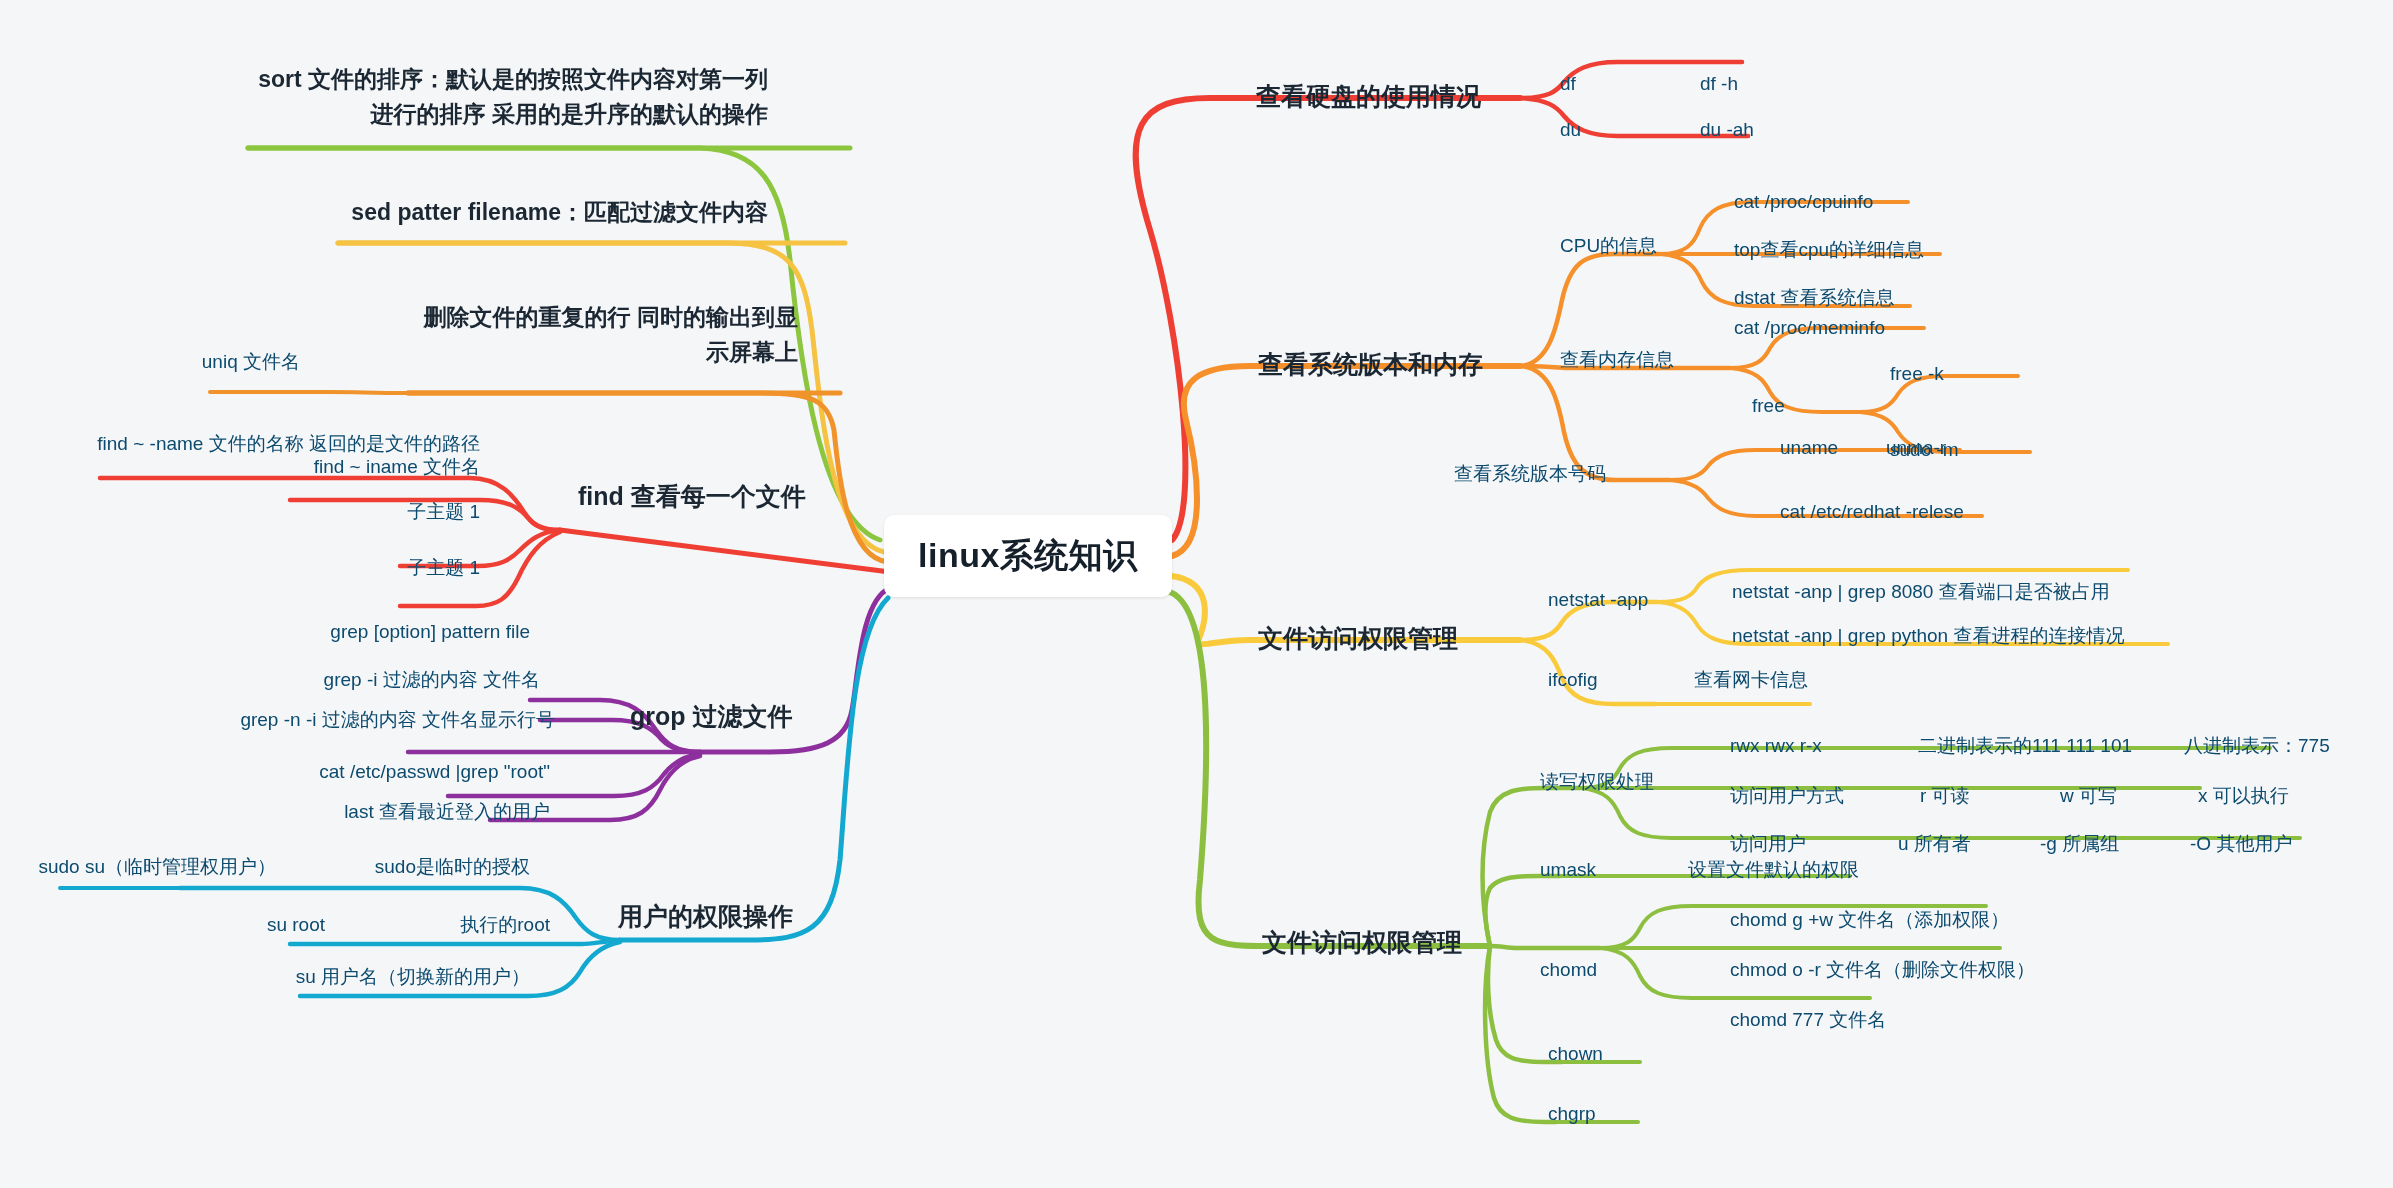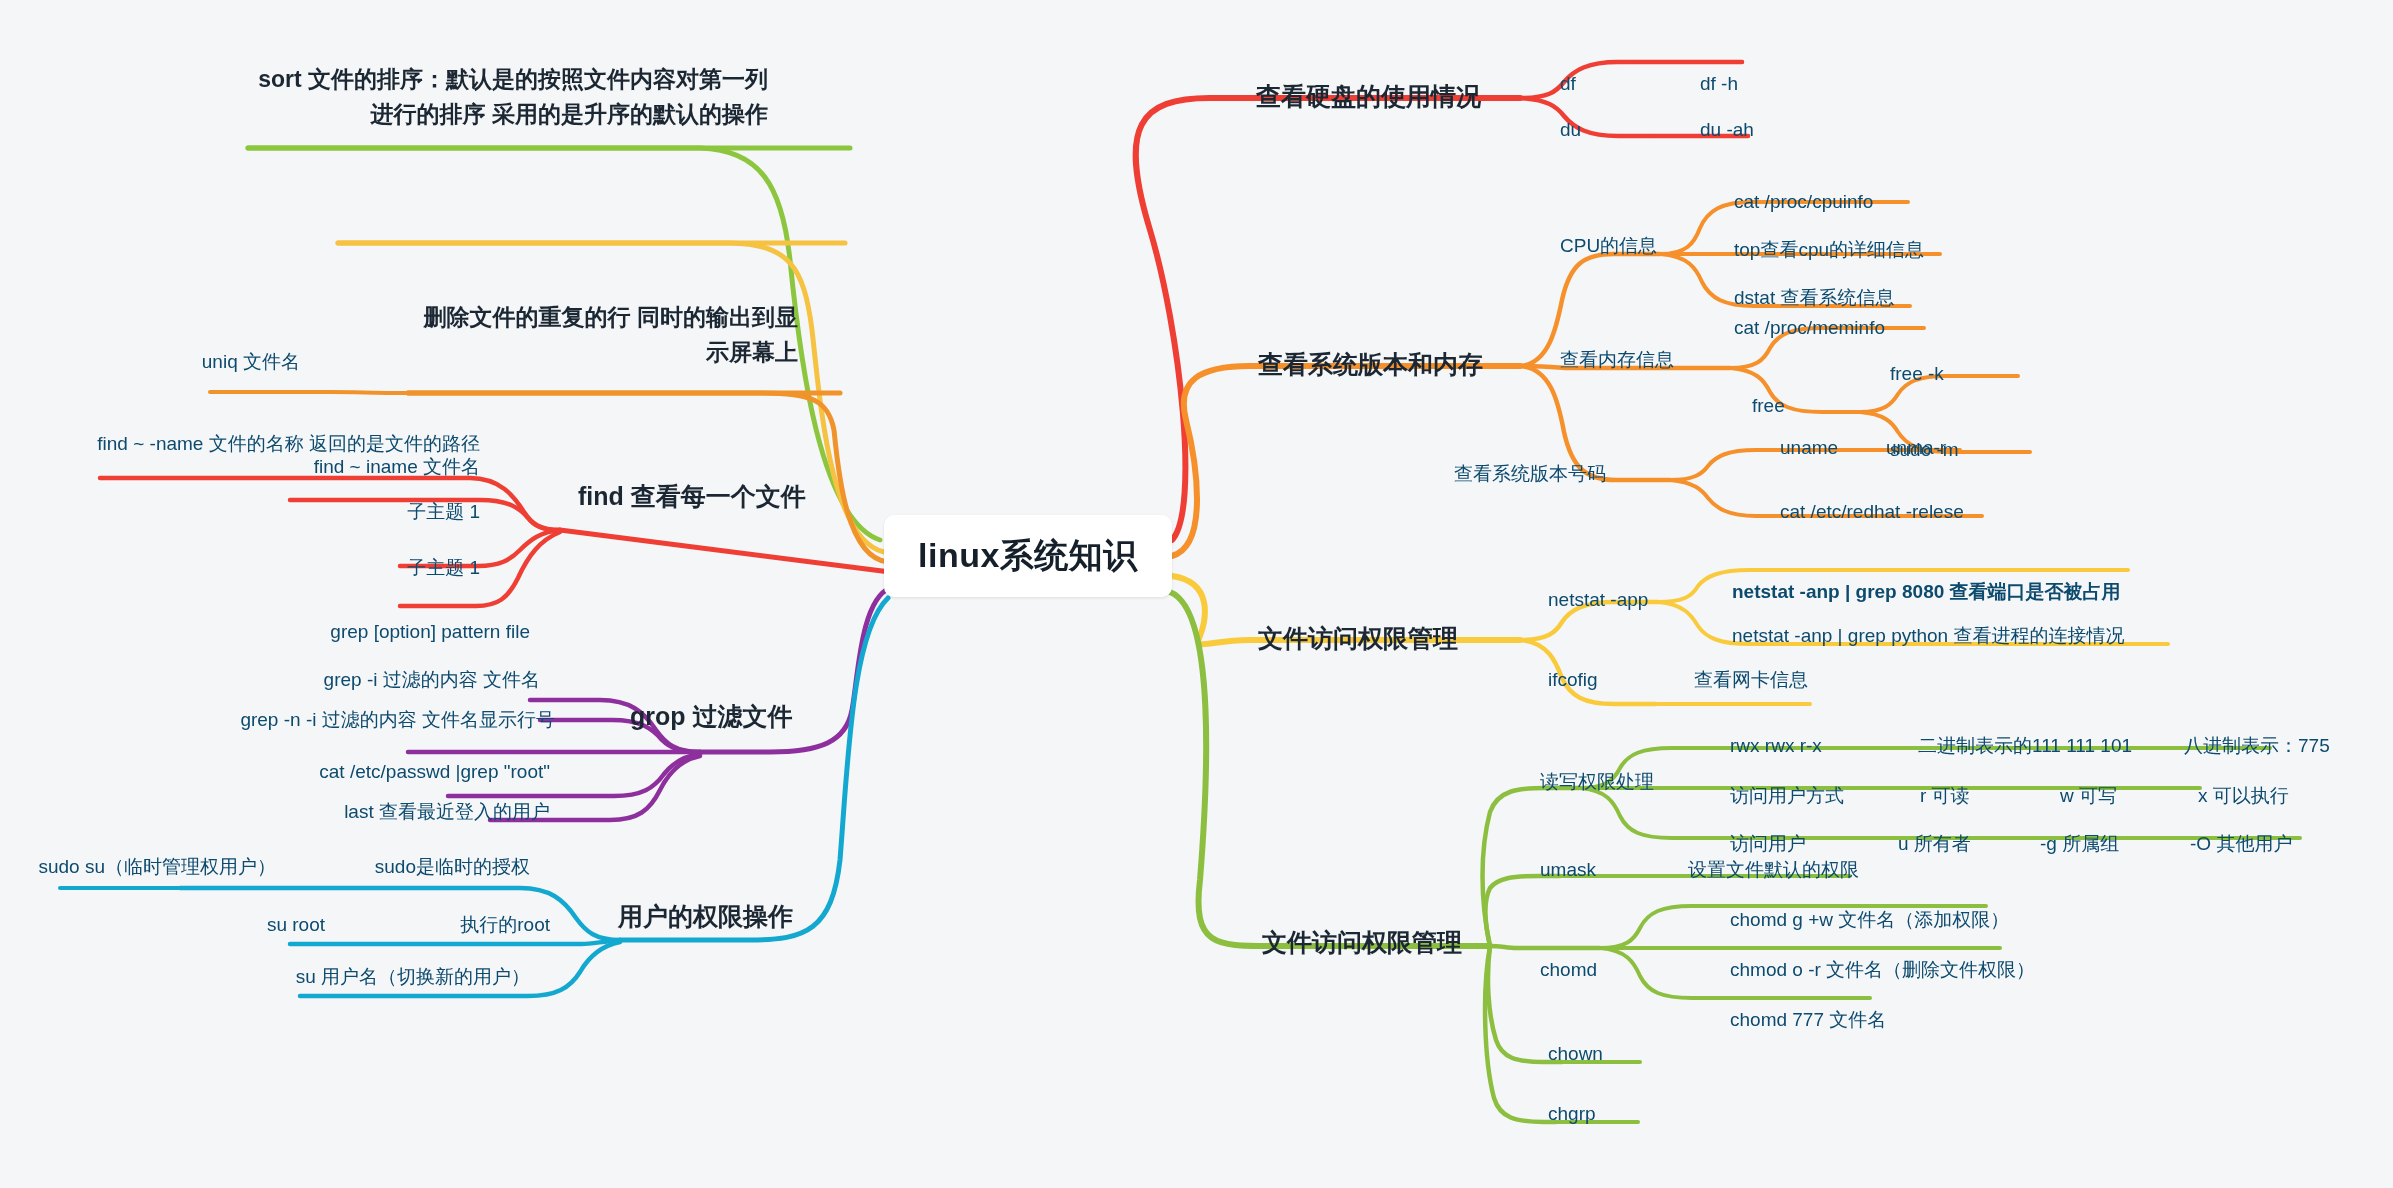--- a/index.html
+++ b/index.html
@@ -148,20 +148,21 @@
 
     </g>
   </svg>
 
   <div class="central" style="left:884px;top:515px;">
     <span>linux系统知识</span>
   </div>
 
   <div class="node l1ml ra" style="left:248px;top:62px;width:520px;">sort 文件的排序：默认是的按照文件内容对第一列进行的排序 采用的是升序的默认的操作</div>
 
+  <div class="node l1ml ra" style="left:338px;top:195px;width:430px;">sed patter filename：匹配过滤文件内容</div>
 
   <div class="node l1ml ra" style="left:408px;top:300px;width:390px;">删除文件的重复的行 同时的输出到显示屏幕上</div>
   <div class="node l3 ra" style="left:100px;top:350px;width:200px;">uniq 文件名</div>
 
   <div class="node l1 la" style="left:578px;top:480px;">find 查看每一个文件</div>
   <div class="node l3 ra" style="left:60px;top:432px;width:420px;">find ~ -name 文件的名称 返回的是文件的路径</div>
   <div class="node l3 ra" style="left:180px;top:455px;width:300px;">find ~ iname 文件名</div>
   <div class="node l3 ra" style="left:260px;top:500px;width:220px;">子主题 1</div>
   <div class="node l3 ra" style="left:260px;top:556px;width:220px;">子主题 1</div>
 
@@ -197,21 +198,21 @@
   <div class="node l3 la" style="left:1890px;top:362px;">free -k</div>
   <div class="node l3 la" style="left:1890px;top:438px;">sudo  -m</div>
 
   <div class="node l3 la" style="left:1454px;top:462px;">查看系统版本号码</div>
   <div class="node l3 la" style="left:1780px;top:436px;">uname</div>
   <div class="node l3 la" style="left:1886px;top:436px;">unma-r</div>
   <div class="node l3 la" style="left:1780px;top:500px;">cat /etc/redhat -relese</div>
 
   <div class="node l1 la" style="left:1258px;top:622px;">文件访问权限管理</div>
   <div class="node l3 la" style="left:1548px;top:588px;">netstat -app</div>
-  <div class="node l3 la" style="left:1732px;top:580px;font-weight:bold;">netstat -anp | grep 8080 查看端口是否被占用</div>
+  <div class="node l3 la" style="left:1732px;top:580px;">netstat -anp | grep 8080 查看端口是否被占用</div>
   <div class="node l3 la" style="left:1732px;top:624px;">netstat  -anp | grep python 查看进程的连接情况</div>
   <div class="node l3 la" style="left:1548px;top:668px;">ifcofig</div>
   <div class="node l3 la" style="left:1694px;top:668px;">查看网卡信息</div>
 
   <div class="node l1 la" style="left:1262px;top:926px;">文件访问权限管理</div>
 
   <div class="node l3 la" style="left:1540px;top:770px;">读写权限处理</div>
   <div class="node l3 la" style="left:1730px;top:734px;">rwx rwx r-x</div>
   <div class="node l3 la" style="left:1918px;top:734px;">二进制表示的111 111 101</div>
   <div class="node l3 la" style="left:2184px;top:734px;">八进制表示：775</div>

